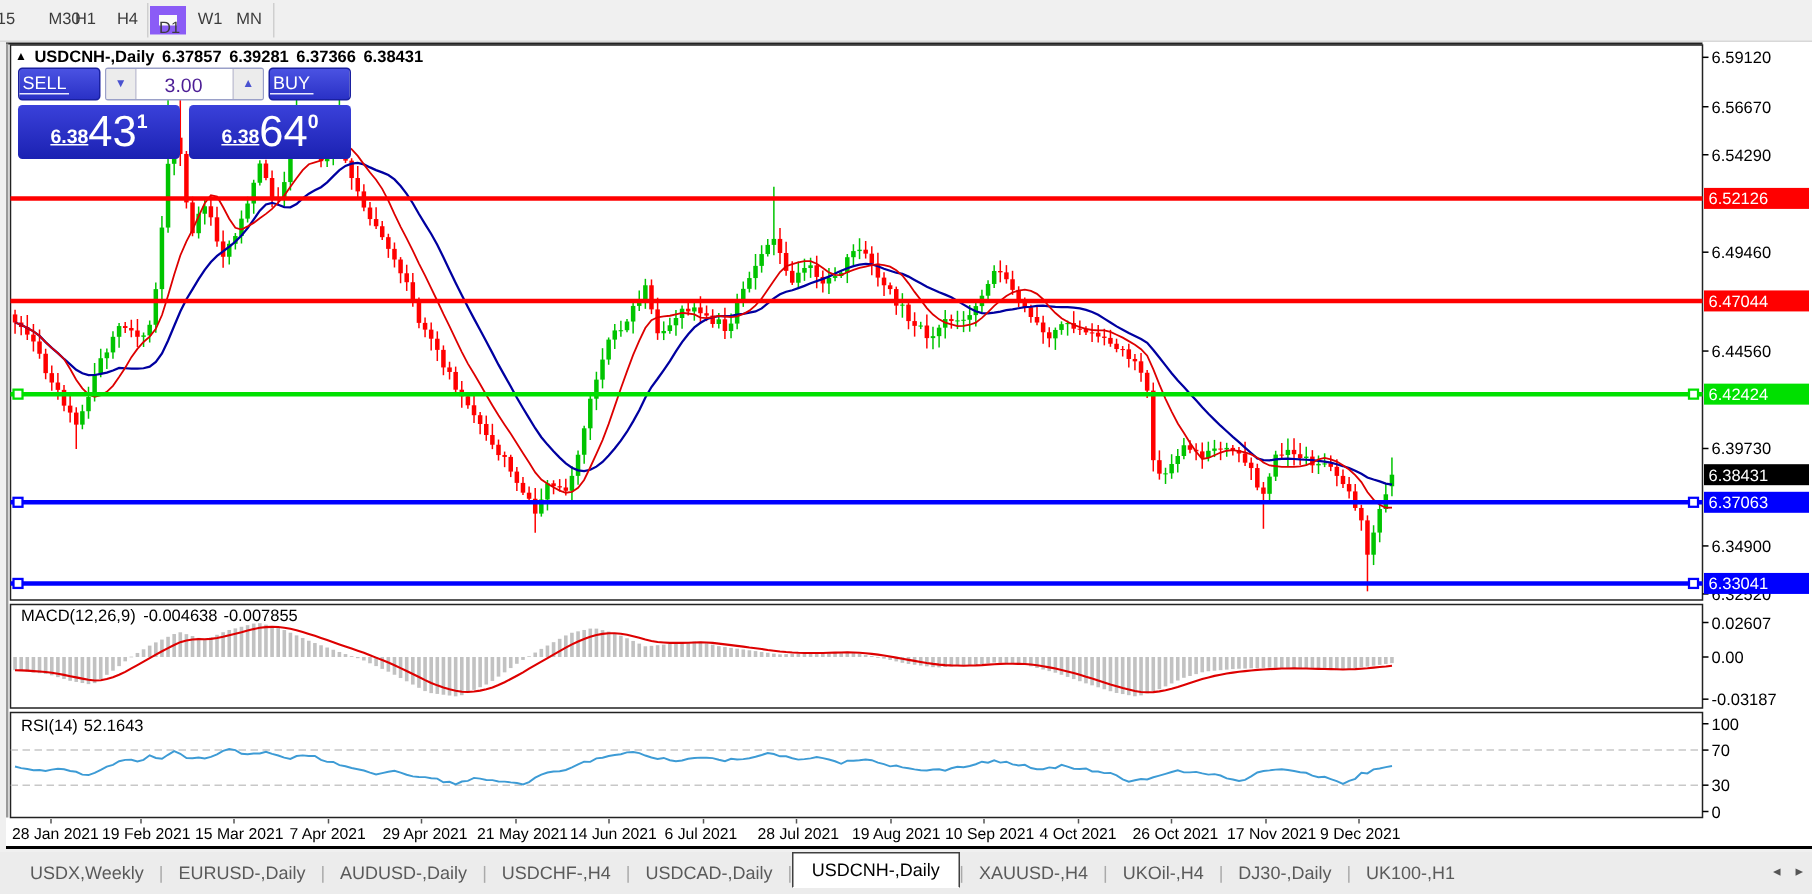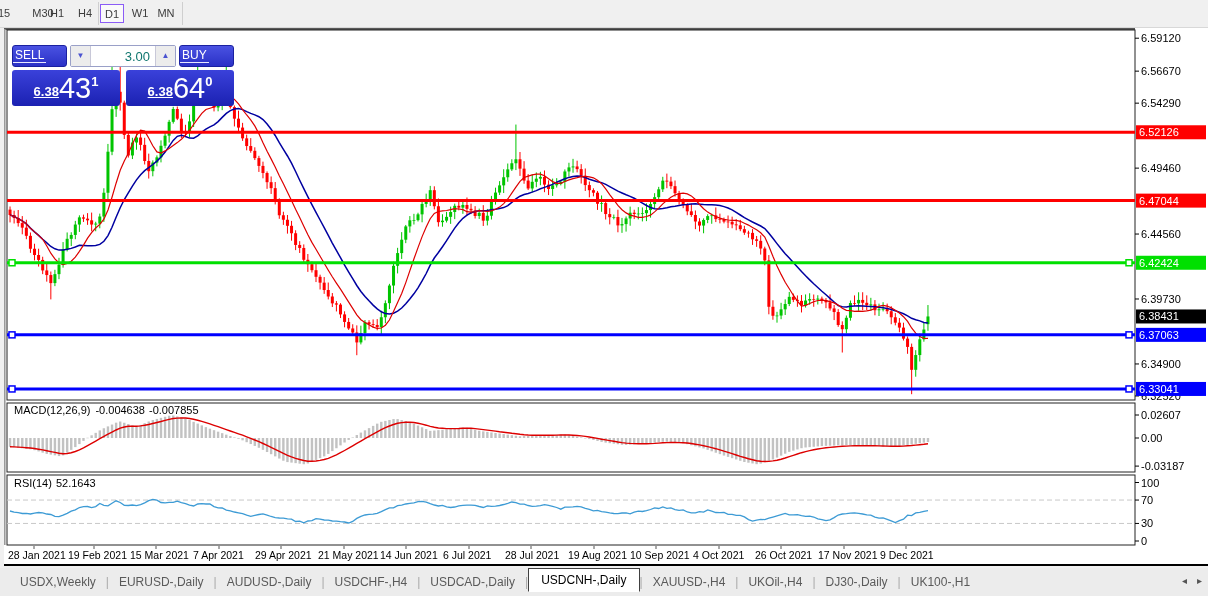--- a/index.html
+++ b/index.html
@@ -4,21 +4,21 @@
 <style>
   * { margin:0; padding:0; box-sizing:border-box; }
   html,body { width:1208px; height:596px; overflow:hidden;
     font-family:"Liberation Sans", sans-serif; background:#f0f0f0; }
 
   
   .toolbar { position:absolute; left:0; top:0; width:1208px; height:28px;
     background:#f0f0f0; border-bottom:1px solid #d8d8d8; }
   .tf-btn { position:absolute; top:4px; height:19px; line-height:19px;
     font-size:11px; color:#3c3c3c; text-align:center; cursor:default; }
-  .tf-btn.active { background:#fafafa; border:1px solid #8b5cf6; }
+  .tf-btn.active { background:#fafafa; border:6px solid #8b5cf6; }
   .tf-sep { position:absolute; top:2px; width:1px; height:23px; background:#cfcfcf; }
 
   
   .workspace { position:absolute; left:4px; top:28px; width:1204px; height:538px;
     background:#ffffff; border-bottom:2px solid #000; }
   .workspace svg { position:absolute; left:0; top:0; }
 
   .chart-title { position:absolute; left:6px; top:4px; font-size:11px; font-weight:bold;
     color:#000; white-space:nowrap; z-index:5; }
   .chart-title .tri { font-size:8px; vertical-align:1px; margin-right:5px; }
@@ -31,21 +31,21 @@
     background:linear-gradient(#4a52e2,#2a31c6); border:1px solid #1a20a0;
     color:#fff; font-size:12px; cursor:pointer; }
   .btn-trade .lbl { display:inline-block; padding:2px 2px 0 2px; border-bottom:1px solid #e8e8ff; }
   .btn-sell { left:0; } .btn-buy { right:0; }
   .vol-box { position:absolute; left:58px; top:0; width:106px; height:22px;
     background:#fff; border:1px solid #9aa0c8; border-radius:2px; display:flex; }
   .vol-step { width:20px; height:100%; background:#ececec; color:#4a52d0;
     font-size:8px; text-align:center; line-height:20px; cursor:pointer; }
   .vol-step.dn { border-right:1px solid #c8c8d8; }
   .vol-step.up { border-left:1px solid #c8c8d8; }
-  .vol-val { flex:1; font-size:13px; color:#0f766e; text-align:right; padding:3px 5px 0 0; }
+  .vol-val { flex:1; font-size:13px; color:#4c1d95; text-align:right; padding:3px 20px 0 0; }
   .ock-row2 { position:relative; height:36px; margin-top:3px; }
   .quote { position:absolute; top:0; width:108px; height:36px; border-radius:3px;
     background:linear-gradient(#3a41da,#1b21b2); color:#fff; text-align:center;
     white-space:nowrap; padding-top:2px; }
   .quote.bid { left:0; } .quote.ask { right:0; }
   .quote .small { font-size:13px; font-weight:bold; vertical-align:2px;text-decoration:underline; }
   .quote .big { font-size:29px; font-weight:normal; letter-spacing:0; }
   .quote .sup { font-size:13px; font-weight:bold; vertical-align:12px; }
 
   
@@ -872,20 +872,23 @@
         <line x1="840" y1="518" x2="840" y2="521" stroke="#555"></line>
         <text x="814" y="531" font-size="10.5" fill="#000">17 Nov 2021</text>
         <line x1="902" y1="518" x2="902" y2="521" stroke="#555"></line>
         <text x="876" y="531" font-size="10.5" fill="#000">9 Dec 2021</text>
       </g>
 
     <text x="10" y="386" font-size="11" fill="#000"><tspan>MACD(12,26,9)</tspan><tspan dx="5">-0.004638</tspan><tspan dx="4">-0.007855</tspan></text>
     <text x="10" y="459" font-size="11" fill="#000"><tspan>RSI(14)</tspan><tspan dx="4">52.1643</tspan></text>
   </svg>
 
+  <div class="chart-title">
+    <span class="tri">▲</span><span>USDCNH-,Daily</span><span class="num">6.37857</span><span class="num">6.39281</span><span class="num">6.37366</span><span class="num">6.38431</span>
+  </div>
 
   <div class="ock">
     <div class="ock-row1">
       <div class="btn-trade btn-sell"><span class="lbl">SELL</span></div>
       <div class="vol-box">
         <div class="vol-step dn">▼</div>
         <div class="vol-val">3.00</div>
         <div class="vol-step up">▲</div>
       </div>
       <div class="btn-trade btn-buy"><span class="lbl">BUY</span></div>

